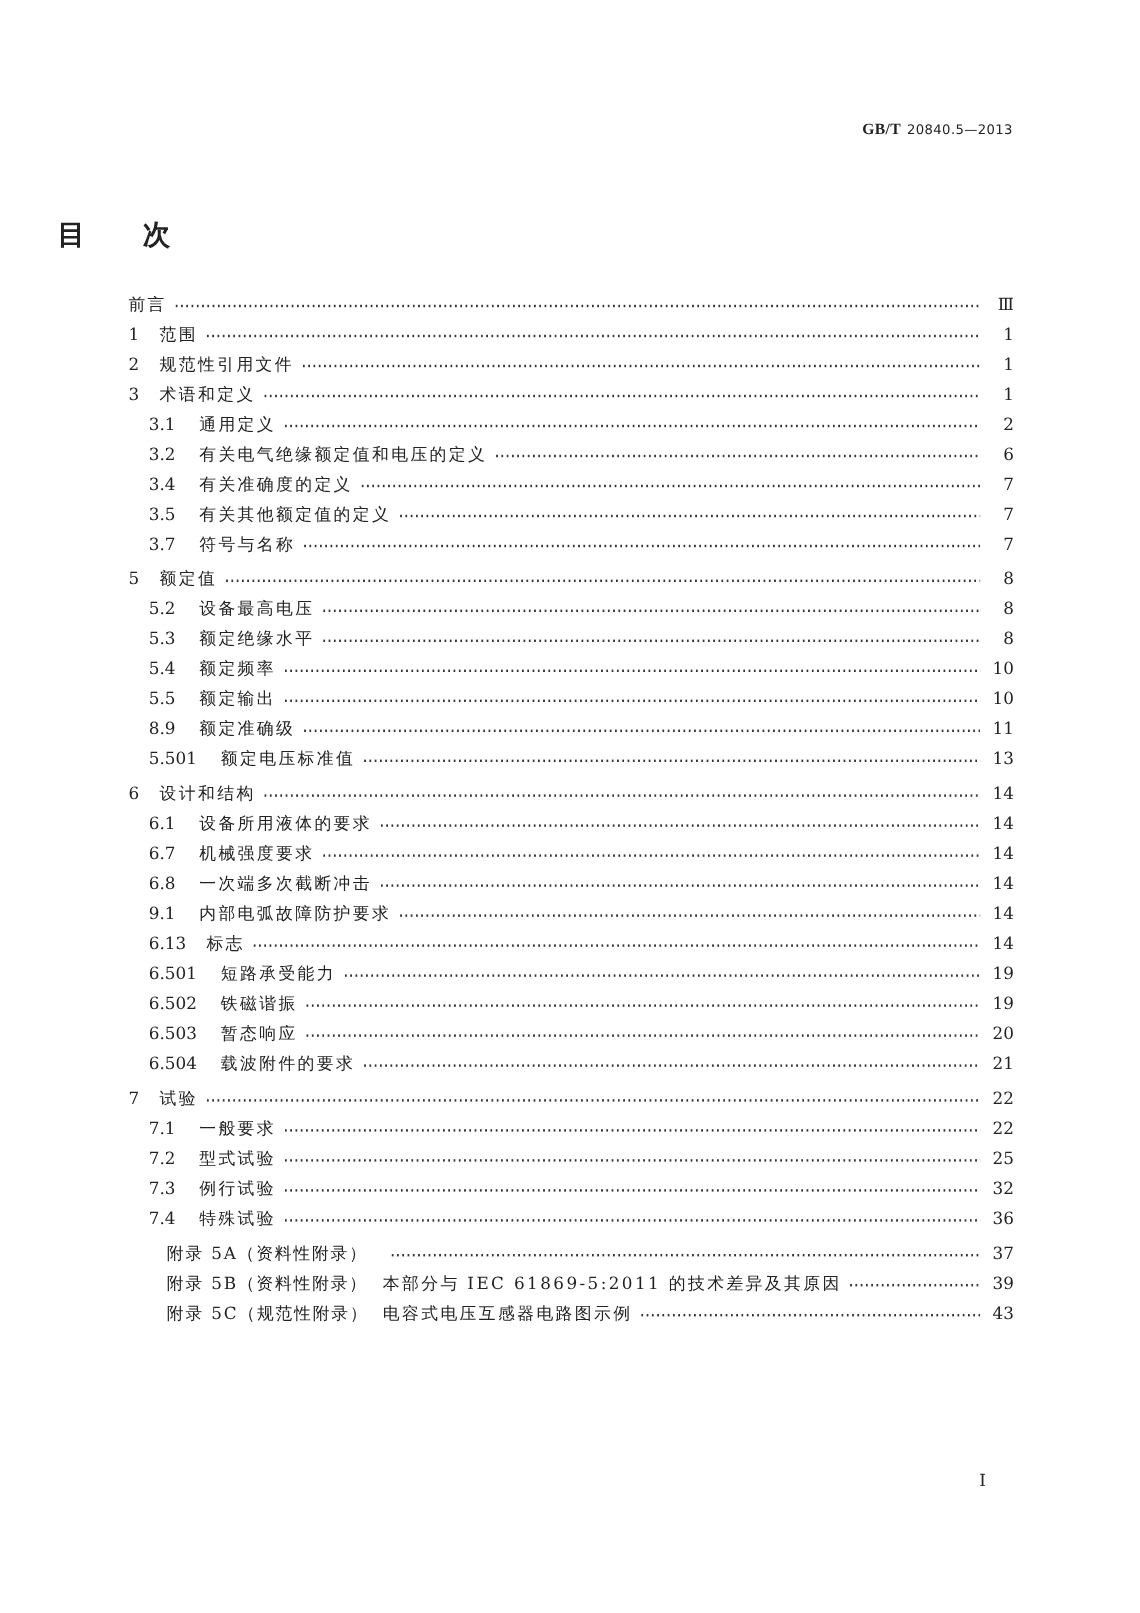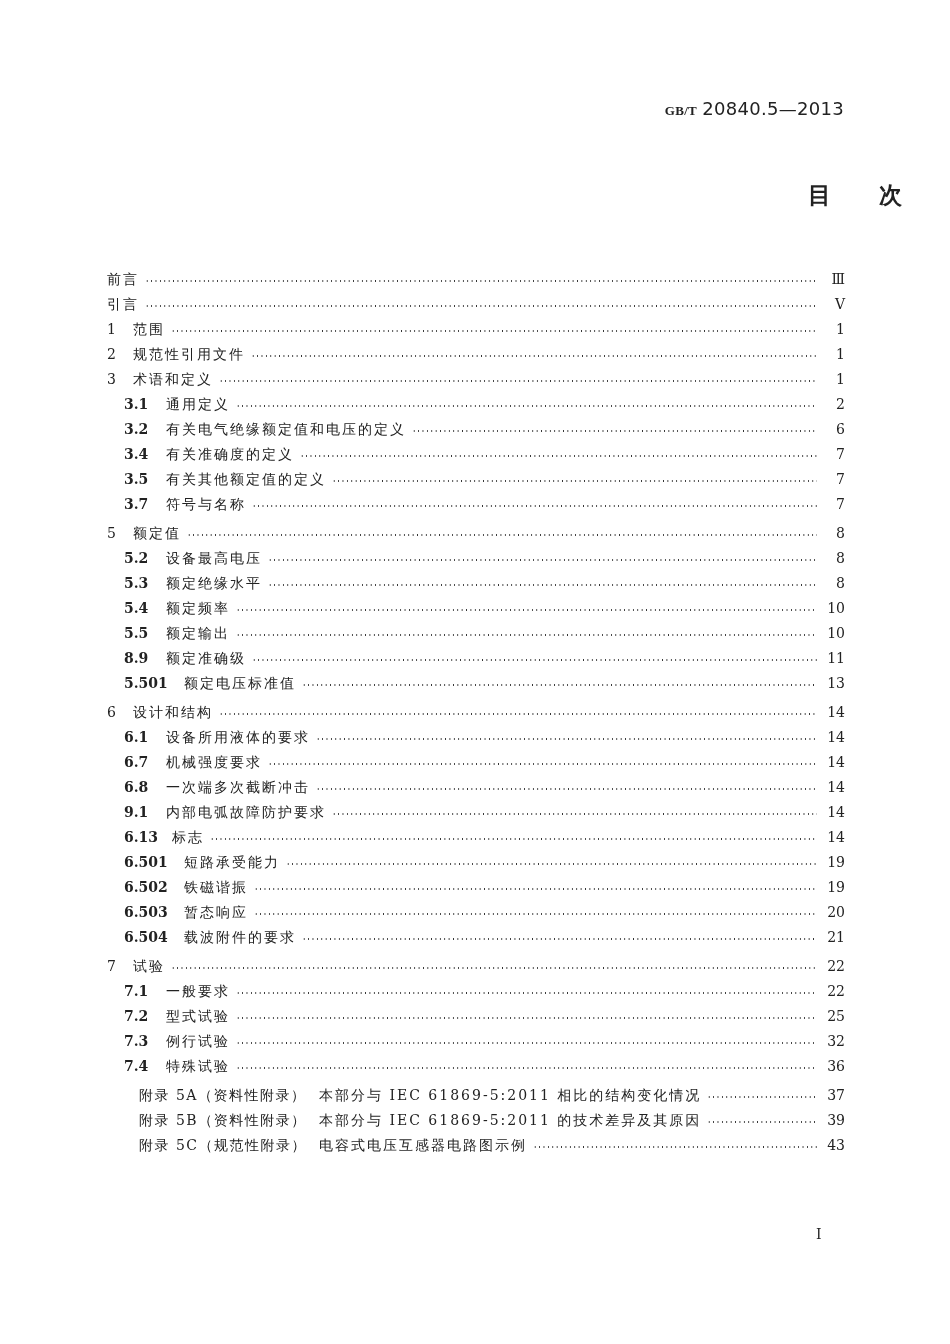--- a/index.html
+++ b/index.html
@@ -1,30 +1,30 @@
 <!DOCTYPE html>
 <html><head>
 <meta charset="utf-8">
 <style>
   html, body { margin: 0; padding: 0; background: #ffffff; }
   body { width: 950px; height: 1344px; position: relative; overflow: hidden;
          font-family: "DejaVu Serif", "Liberation Serif", serif; color: #222; }
   .std-code { position: absolute; top: 98px; right: 106px; font-size: 15px; letter-spacing: 0.3px; }
   .std-code .gb { font-family: "Liberation Serif", serif; font-weight: bold; font-size: 13px; }
-  .std-code .num { font-family: "DejaVu Sans", sans-serif; font-size: 18px; }
-  .title { position: absolute; top: 180px; left: 0; width: 950px; text-align: right;
-           font-family: "DejaVu Sans", sans-serif; font-size: 23px; font-weight: bold; letter-spacing: 48px; padding-left: 76px; box-sizing: border-box; }
-  .toc { position: absolute; top: 270px; left: 107px; width: 738px; }
+  .std-code .num { font-family: "DejaVu Sans", sans-serif; font-size: 11px; }
+  .title { position: absolute; top: 180px; left: 0; width: 950px; text-align: left;
+           font-family: "DejaVu Sans", sans-serif; font-size: 23px; font-weight: bold; letter-spacing: 48px; padding-left: 48px; box-sizing: border-box; }
+  .toc { position: absolute; top: 244px; left: 107px; width: 738px; }
   .row { display: flex; align-items: baseline; height: 25px; font-size: 14px; white-space: nowrap; }
   .row.gap-before { margin-top: 4px; }
   .row .num { display: inline-block; }
   .row .label { letter-spacing: 2px; }
   .row.l1 .num { width: 26px; }
   .row.l2 { padding-left: 17px; }
-  .row.l2 .num { width: 42px; font-weight: bold; }
+  .row.l2 .num { width: 42px; }
   .row.l2.wide .num { width: 60px; }
   .row.l2.mid .num { width: 48px; }
   .row.front .num { width: 0; }
   .row.annex .alabel { display: inline-block; width: 180px; letter-spacing: 1.5px; margin-left: 32px; }
   .dots { flex: 1; overflow: hidden; margin: 0 6px; height: 14px; position: relative; }
   .dots::before { content: ""; position: absolute; left: 0; right: 0; bottom: 2px; height: 2px;
                   background-image: radial-gradient(circle, #333 0.8px, transparent 1px);
                   background-size: 4.4px 2px; background-repeat: repeat-x; }
   .page { width: 22px; text-align: right; font-size: 14px; }
   .footer-page { position: absolute; top: 1226px; left: 816px; font-size: 14px; }
@@ -39,26 +39,20 @@
 
 <div class="title">目次</div>
 
 <div class="toc" id="toc">
     <div class="row front">
       <span class="num"></span>
       <span class="label">前言</span>
       <span class="dots"></span>
       <span class="page">Ⅲ</span>
     </div>
-    <div class="row front">
-      <span class="num"></span>
-      <span class="label">引言</span>
-      <span class="dots"></span>
-      <span class="page">Ⅴ</span>
-    </div>
     <div class="row l1">
       <span class="num">1</span>
       <span class="label">范围</span>
       <span class="dots"></span>
       <span class="page">1</span>
     </div>
     <div class="row l1">
       <span class="num">2</span>
       <span class="label">规范性引用文件</span>
       <span class="dots"></span>
@@ -227,21 +221,20 @@
       <span class="page">32</span>
     </div>
     <div class="row l2">
       <span class="num">7.4</span>
       <span class="label">特殊试验</span>
       <span class="dots"></span>
       <span class="page">36</span>
     </div>
     <div class="row annex gap-before">
       <span class="alabel">附录 5A（资料性附录）</span>
-      <span class="label">本部分与 IEC 61869-5:2011 相比的结构变化情况</span>
       <span class="dots"></span>
       <span class="page">37</span>
     </div>
     <div class="row annex">
       <span class="alabel">附录 5B（资料性附录）</span>
       <span class="label">本部分与 IEC 61869-5:2011 的技术差异及其原因</span>
       <span class="dots"></span>
       <span class="page">39</span>
     </div>
     <div class="row annex">

